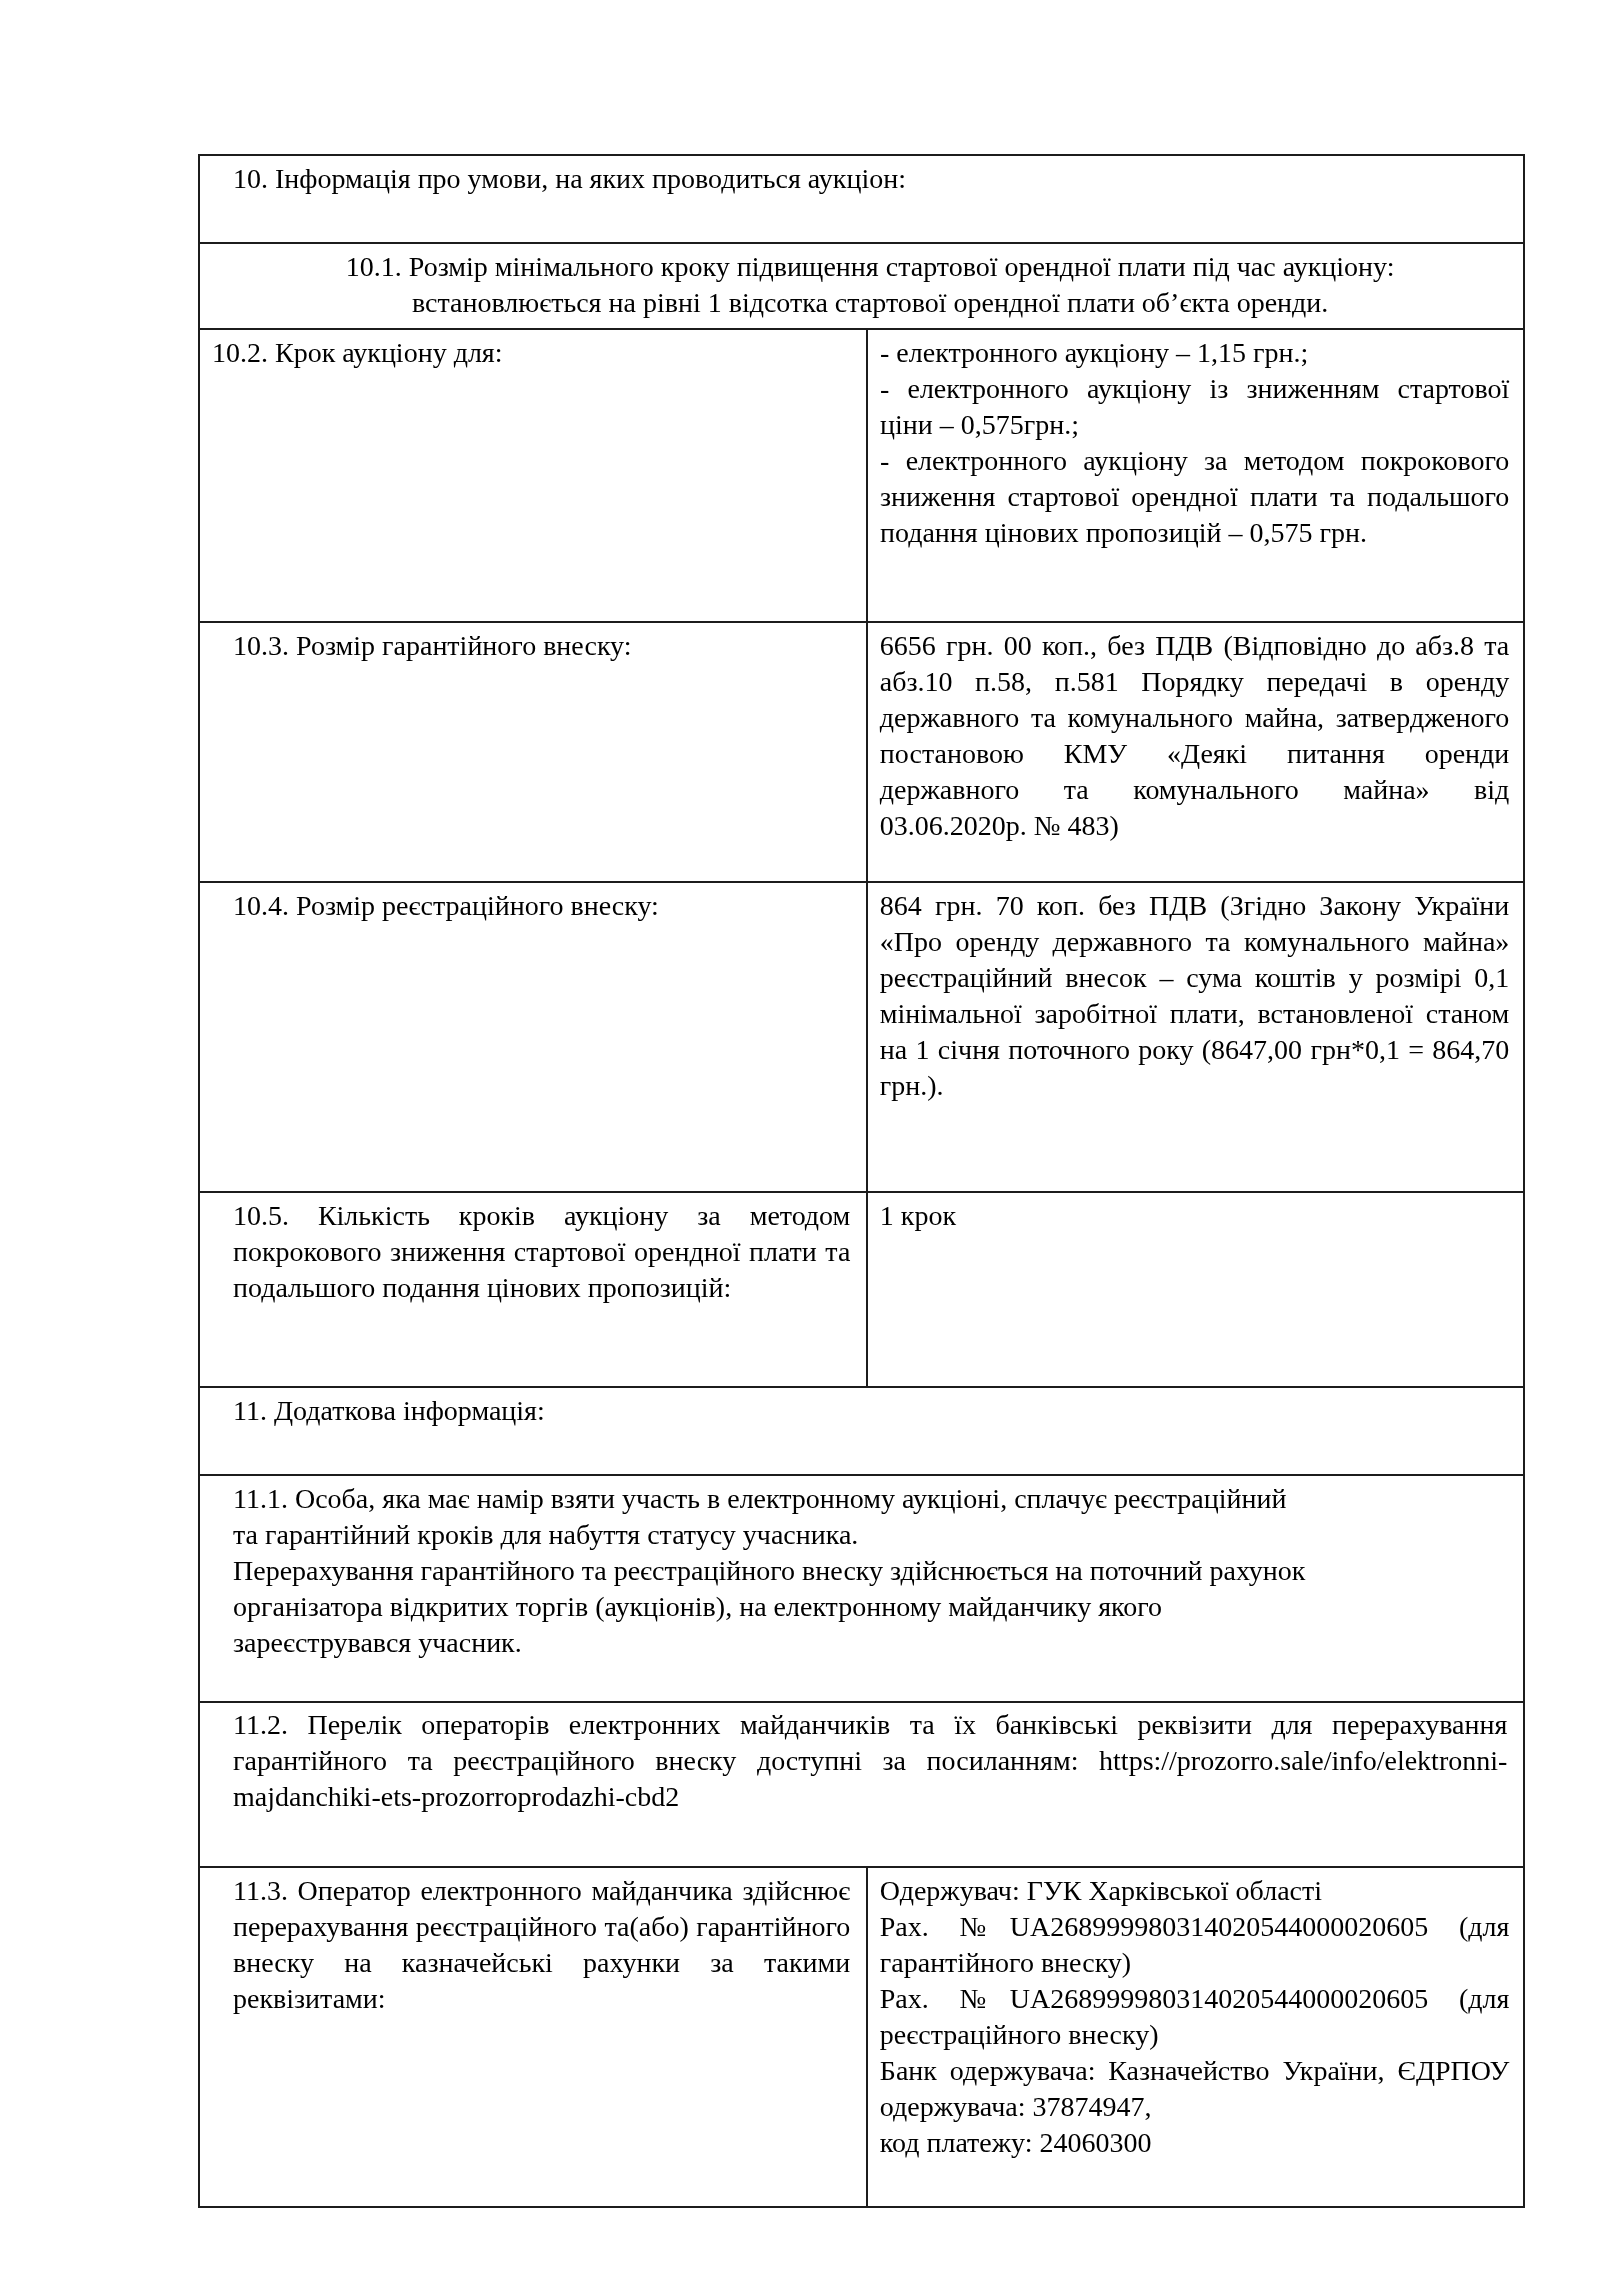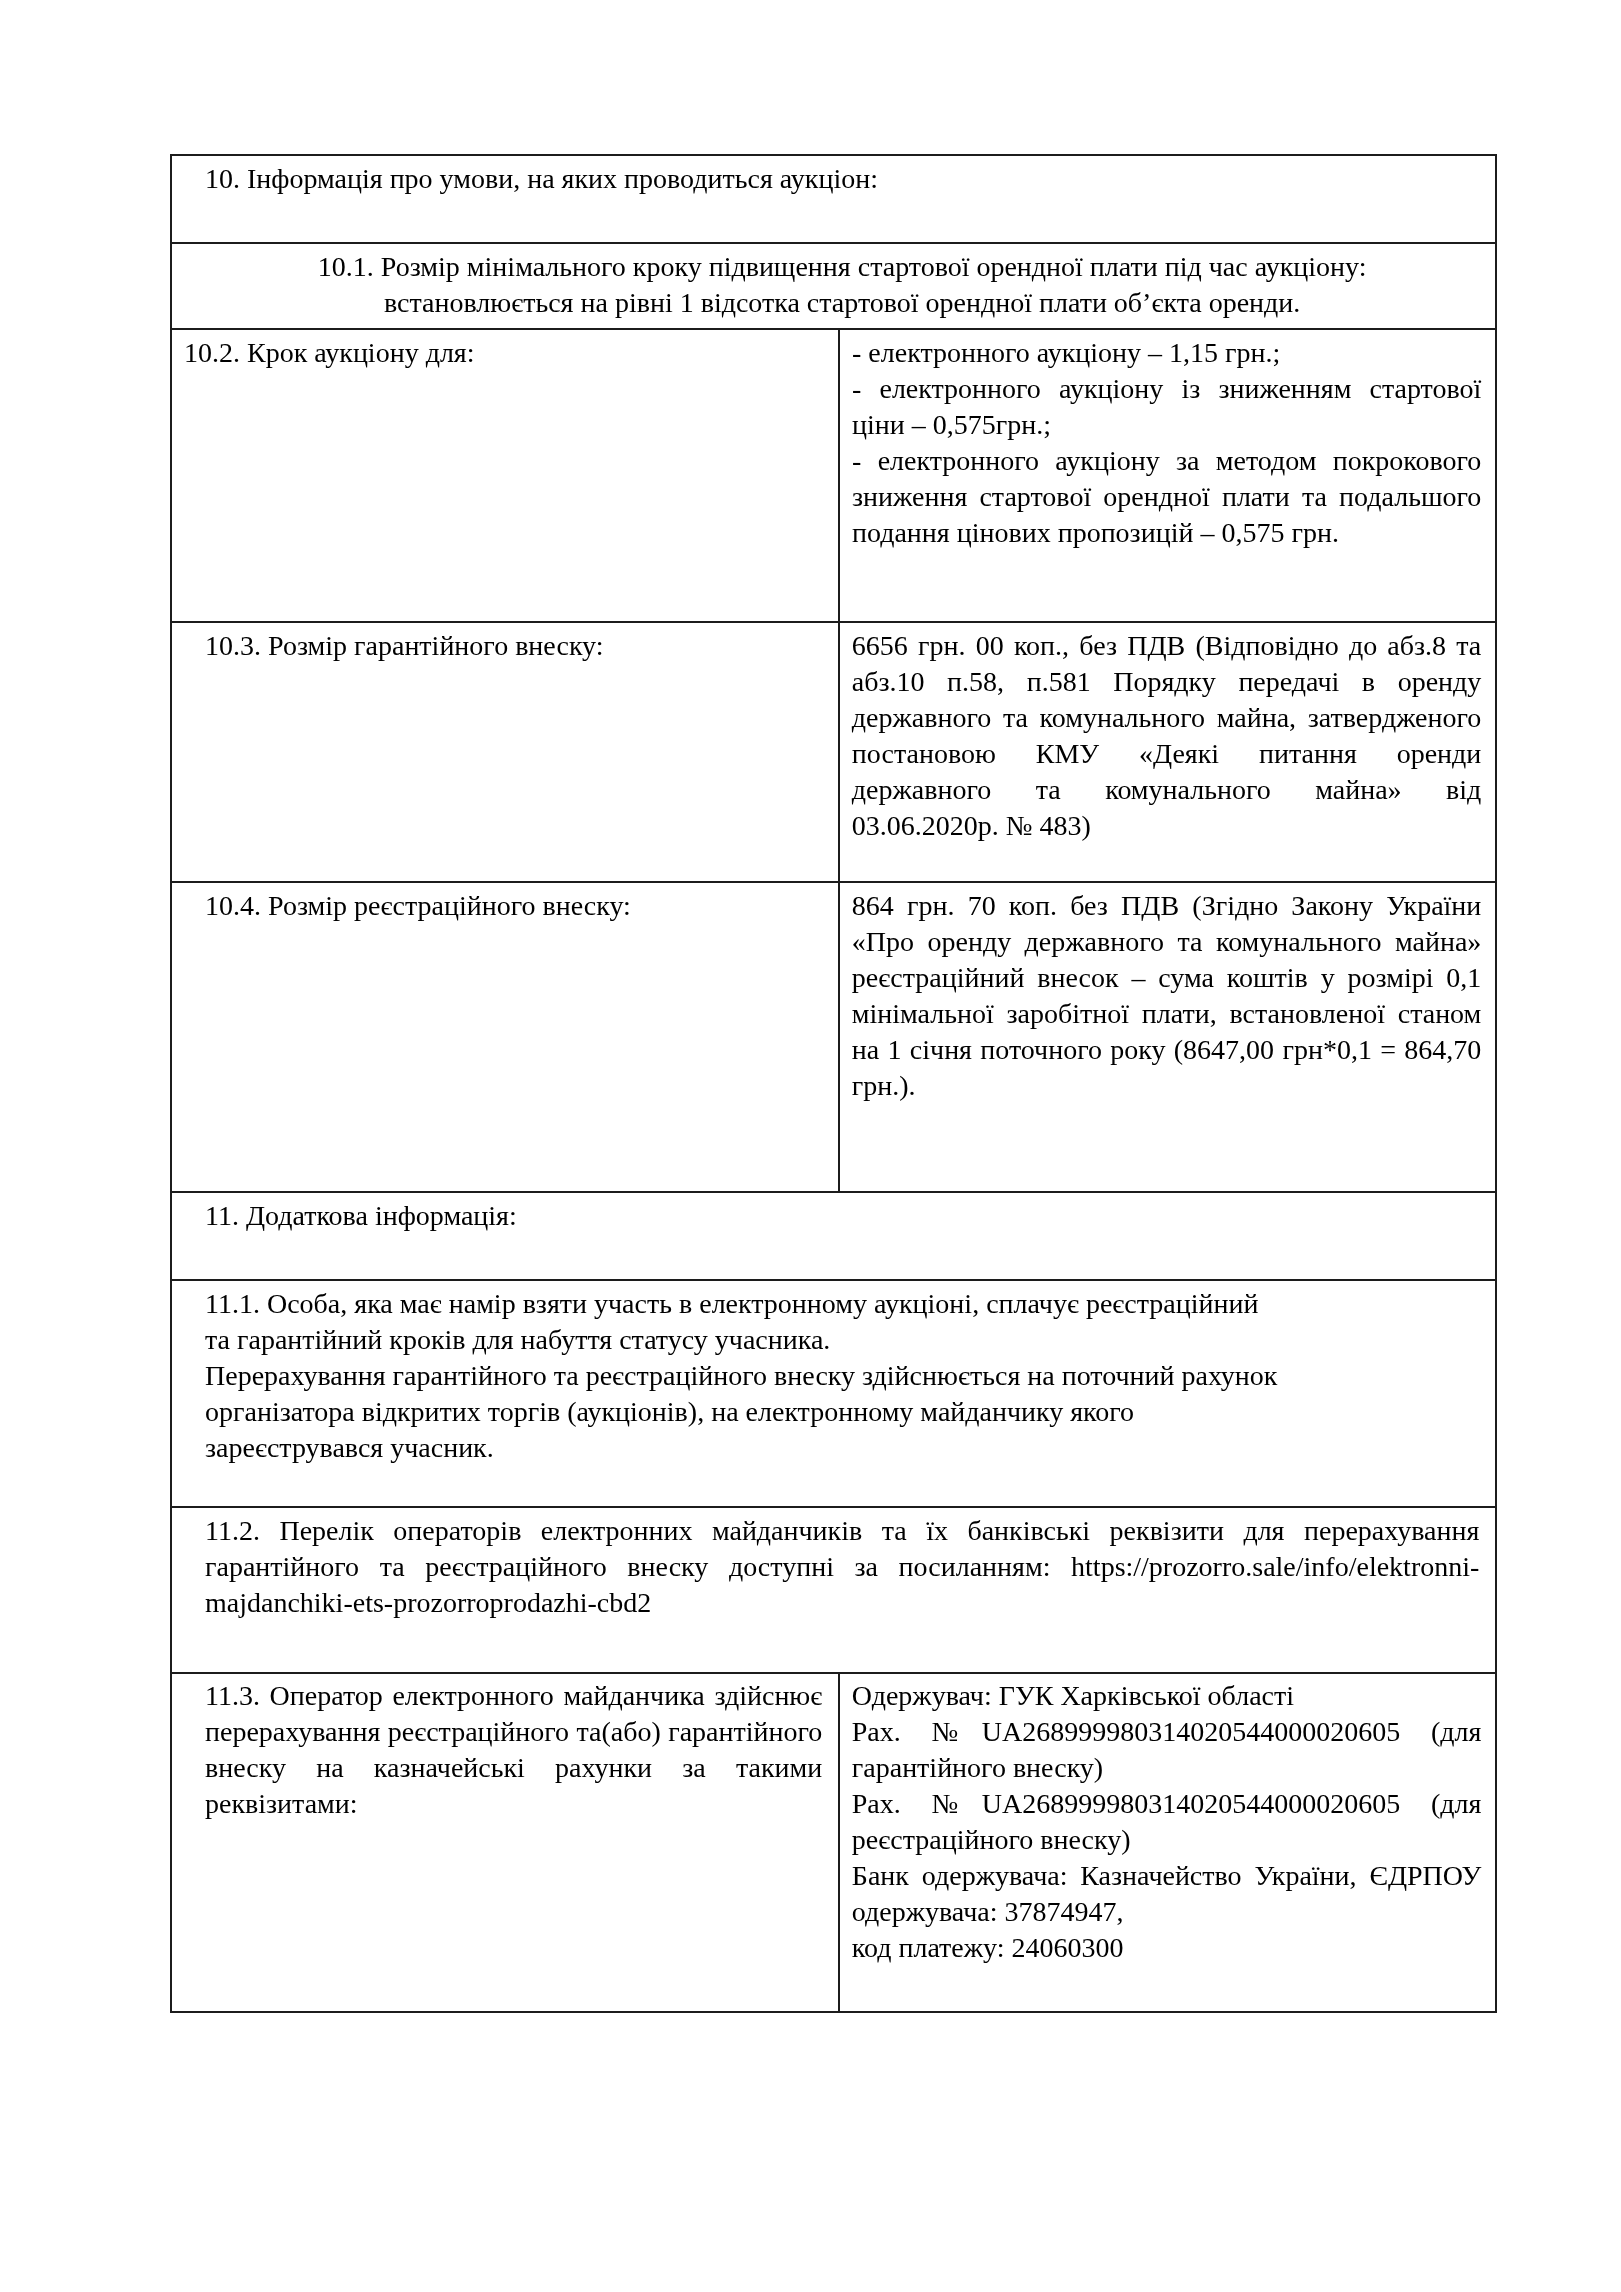--- a/index.html
+++ b/index.html
@@ -12,21 +12,21 @@
     width: 1621px;
     height: 2293px;
     background: #ffffff;
     color: #000000;
     font-family: "Liberation Serif", "DejaVu Serif", serif;
     font-size: 28px;
     line-height: 36px;
   }
   table.doc-table {
     position: absolute;
-    left: 170px;
+    left: 198px;
     top: 154px;
     width: 1325px;
     border-collapse: collapse;
     table-layout: fixed;
   }
   td {
     border: 2px solid #1c1c1c;
     vertical-align: top;
     padding: 4.9px 15.7px 7.8px 33px;
   }
@@ -99,20 +99,28 @@
 
     <tr class="h-r10_4">
       <td>
         <div class="par">10.4. Розмір реєстраційного внеску:</div>
       </td>
       <td class="value-cell">
         <div class="par justify">864 грн. 70 коп. без ПДВ (Згідно Закону України «Про оренду державного та комунального майна» реєстраційний внесок – сума коштів у розмірі 0,1 мінімальної заробітної плати, встановленої станом на 1 січня поточного року (8647,00 грн*0,1 = 864,70 грн.).</div>
       </td>
     </tr>
 
+    <tr class="h-r10_5">
+      <td>
+        <div class="par justify">10.5. Кількість кроків аукціону за методом покрокового зниження стартової орендної плати та подальшого подання цінових пропозицій:</div>
+      </td>
+      <td class="value-cell">
+        <div class="par">1 крок</div>
+      </td>
+    </tr>
 
     <tr class="h-r11">
       <td colspan="2">
         <div class="par">11. Додаткова інформація:</div>
       </td>
     </tr>
 
     <tr class="h-r11_1">
       <td colspan="2">
         <div class="par">11.1. Особа, яка має намір взяти участь в електронному аукціоні, сплачує реєстраційний</div>

